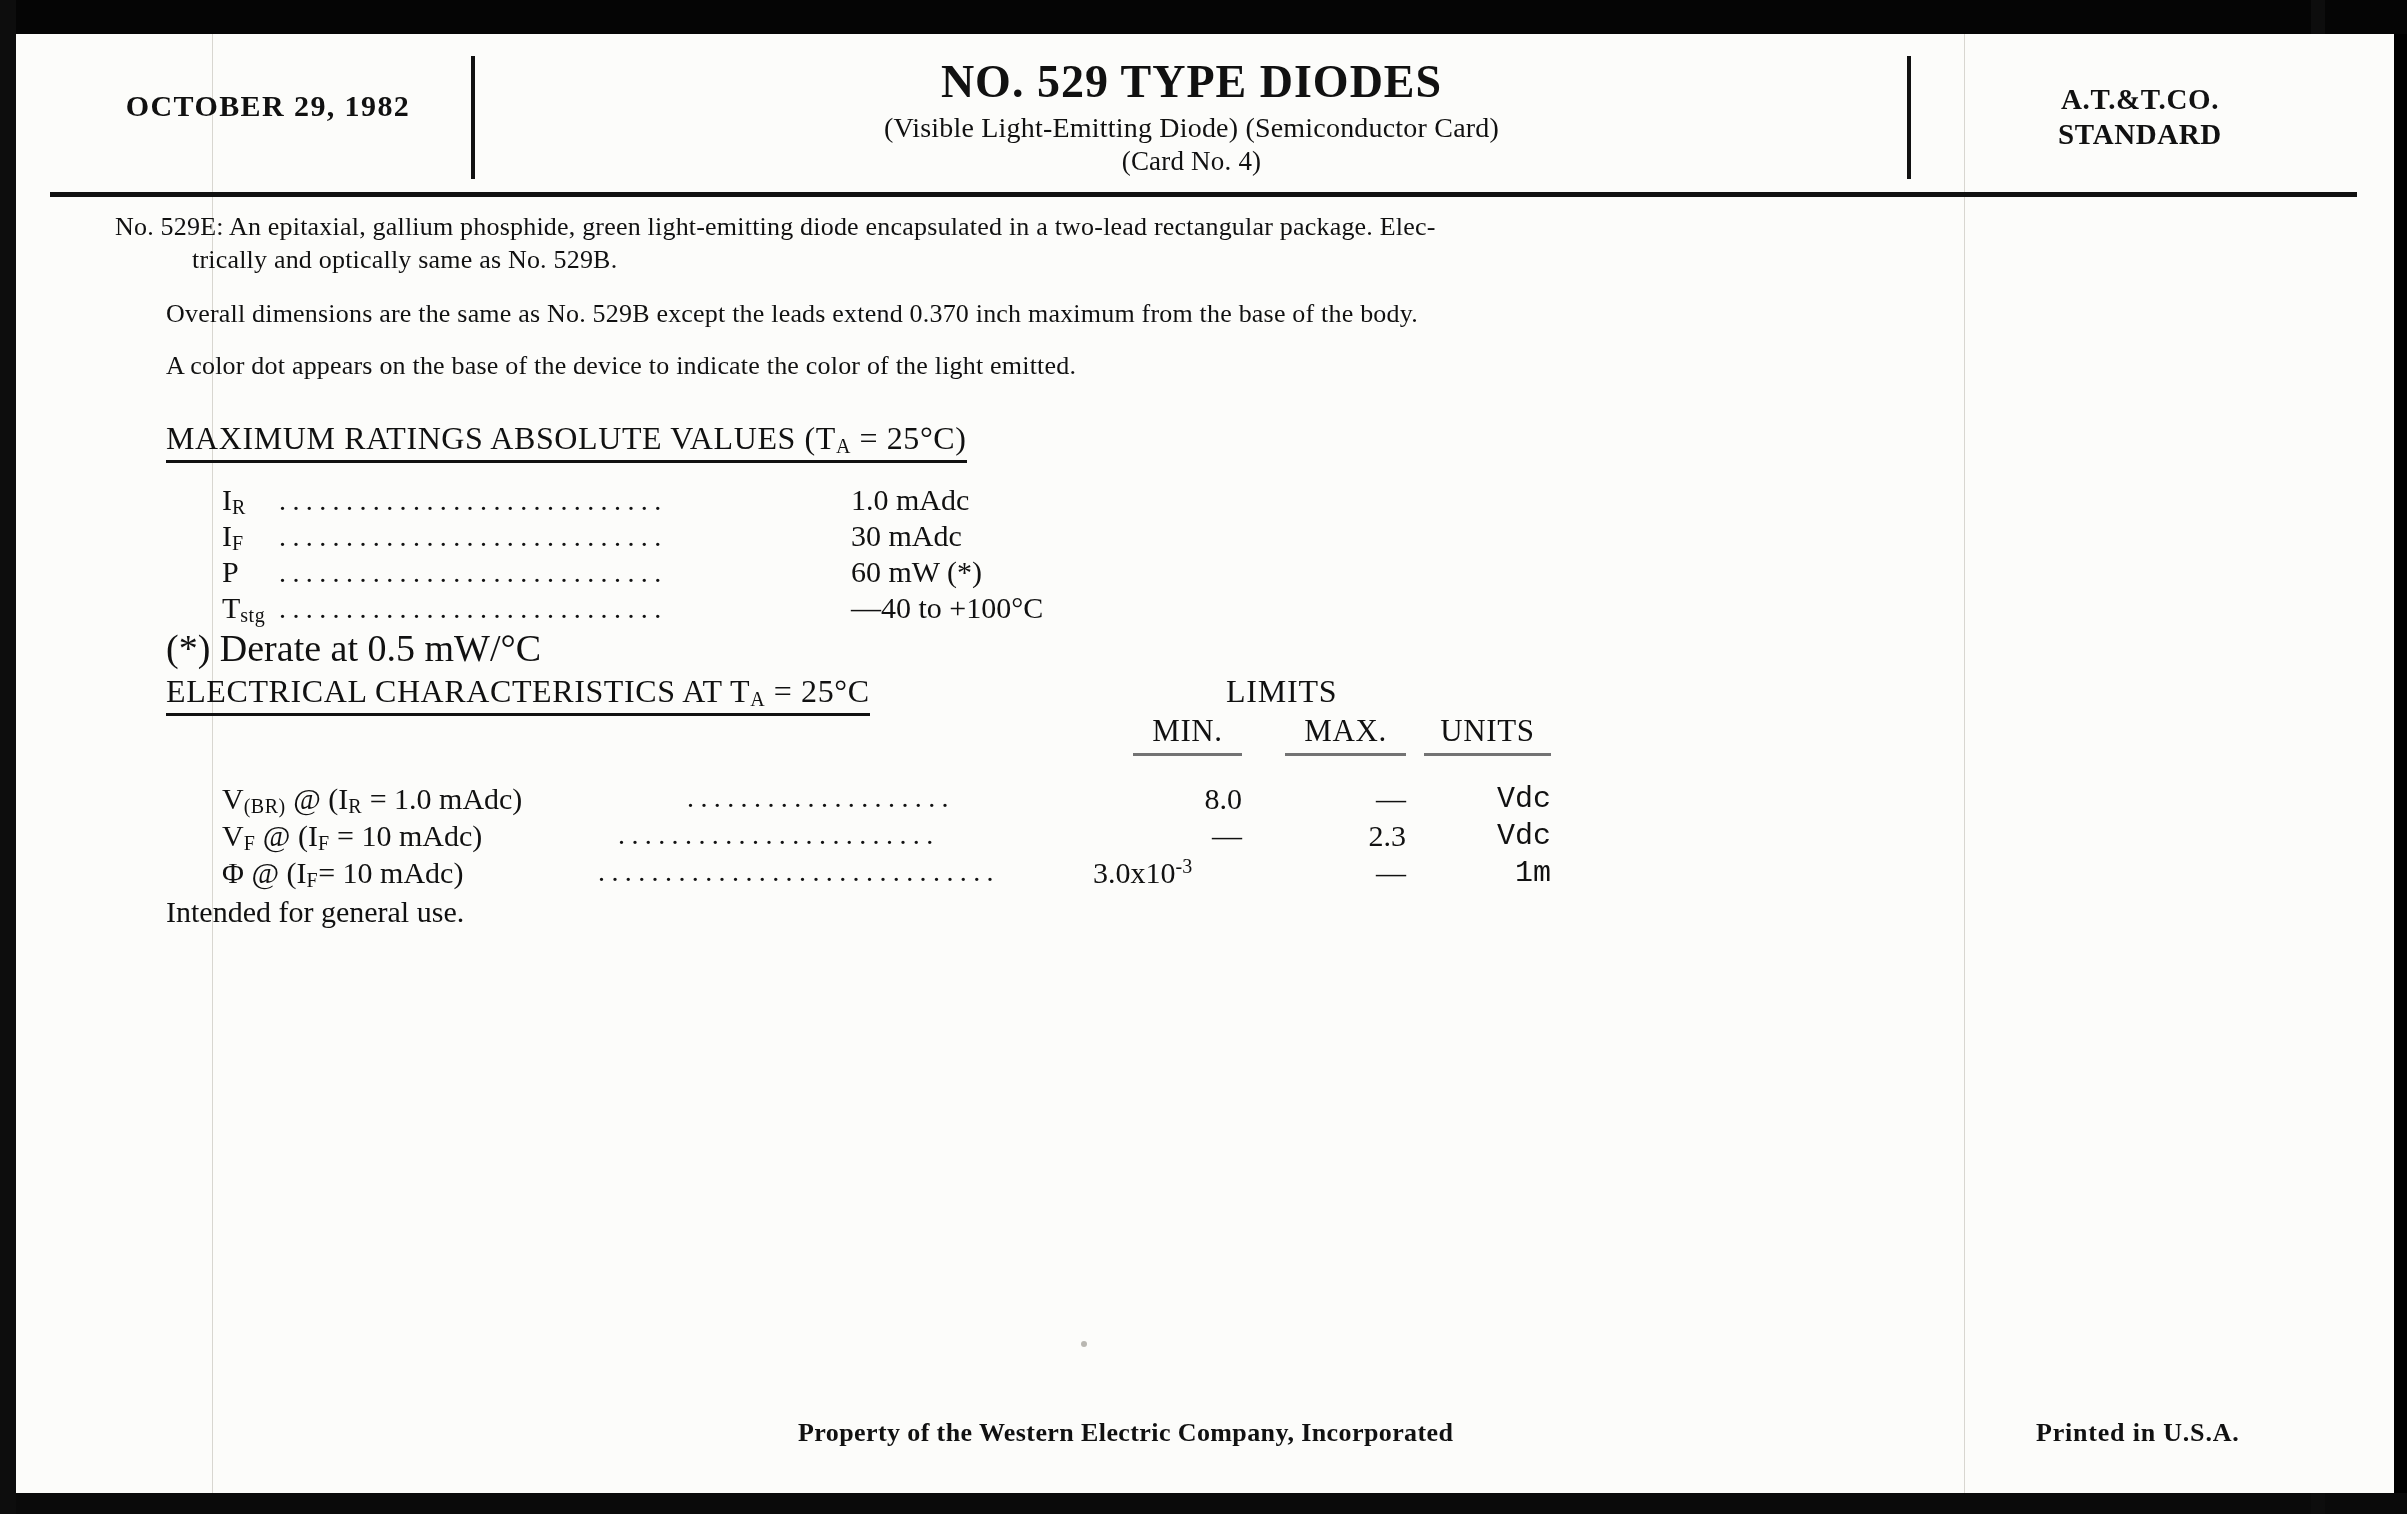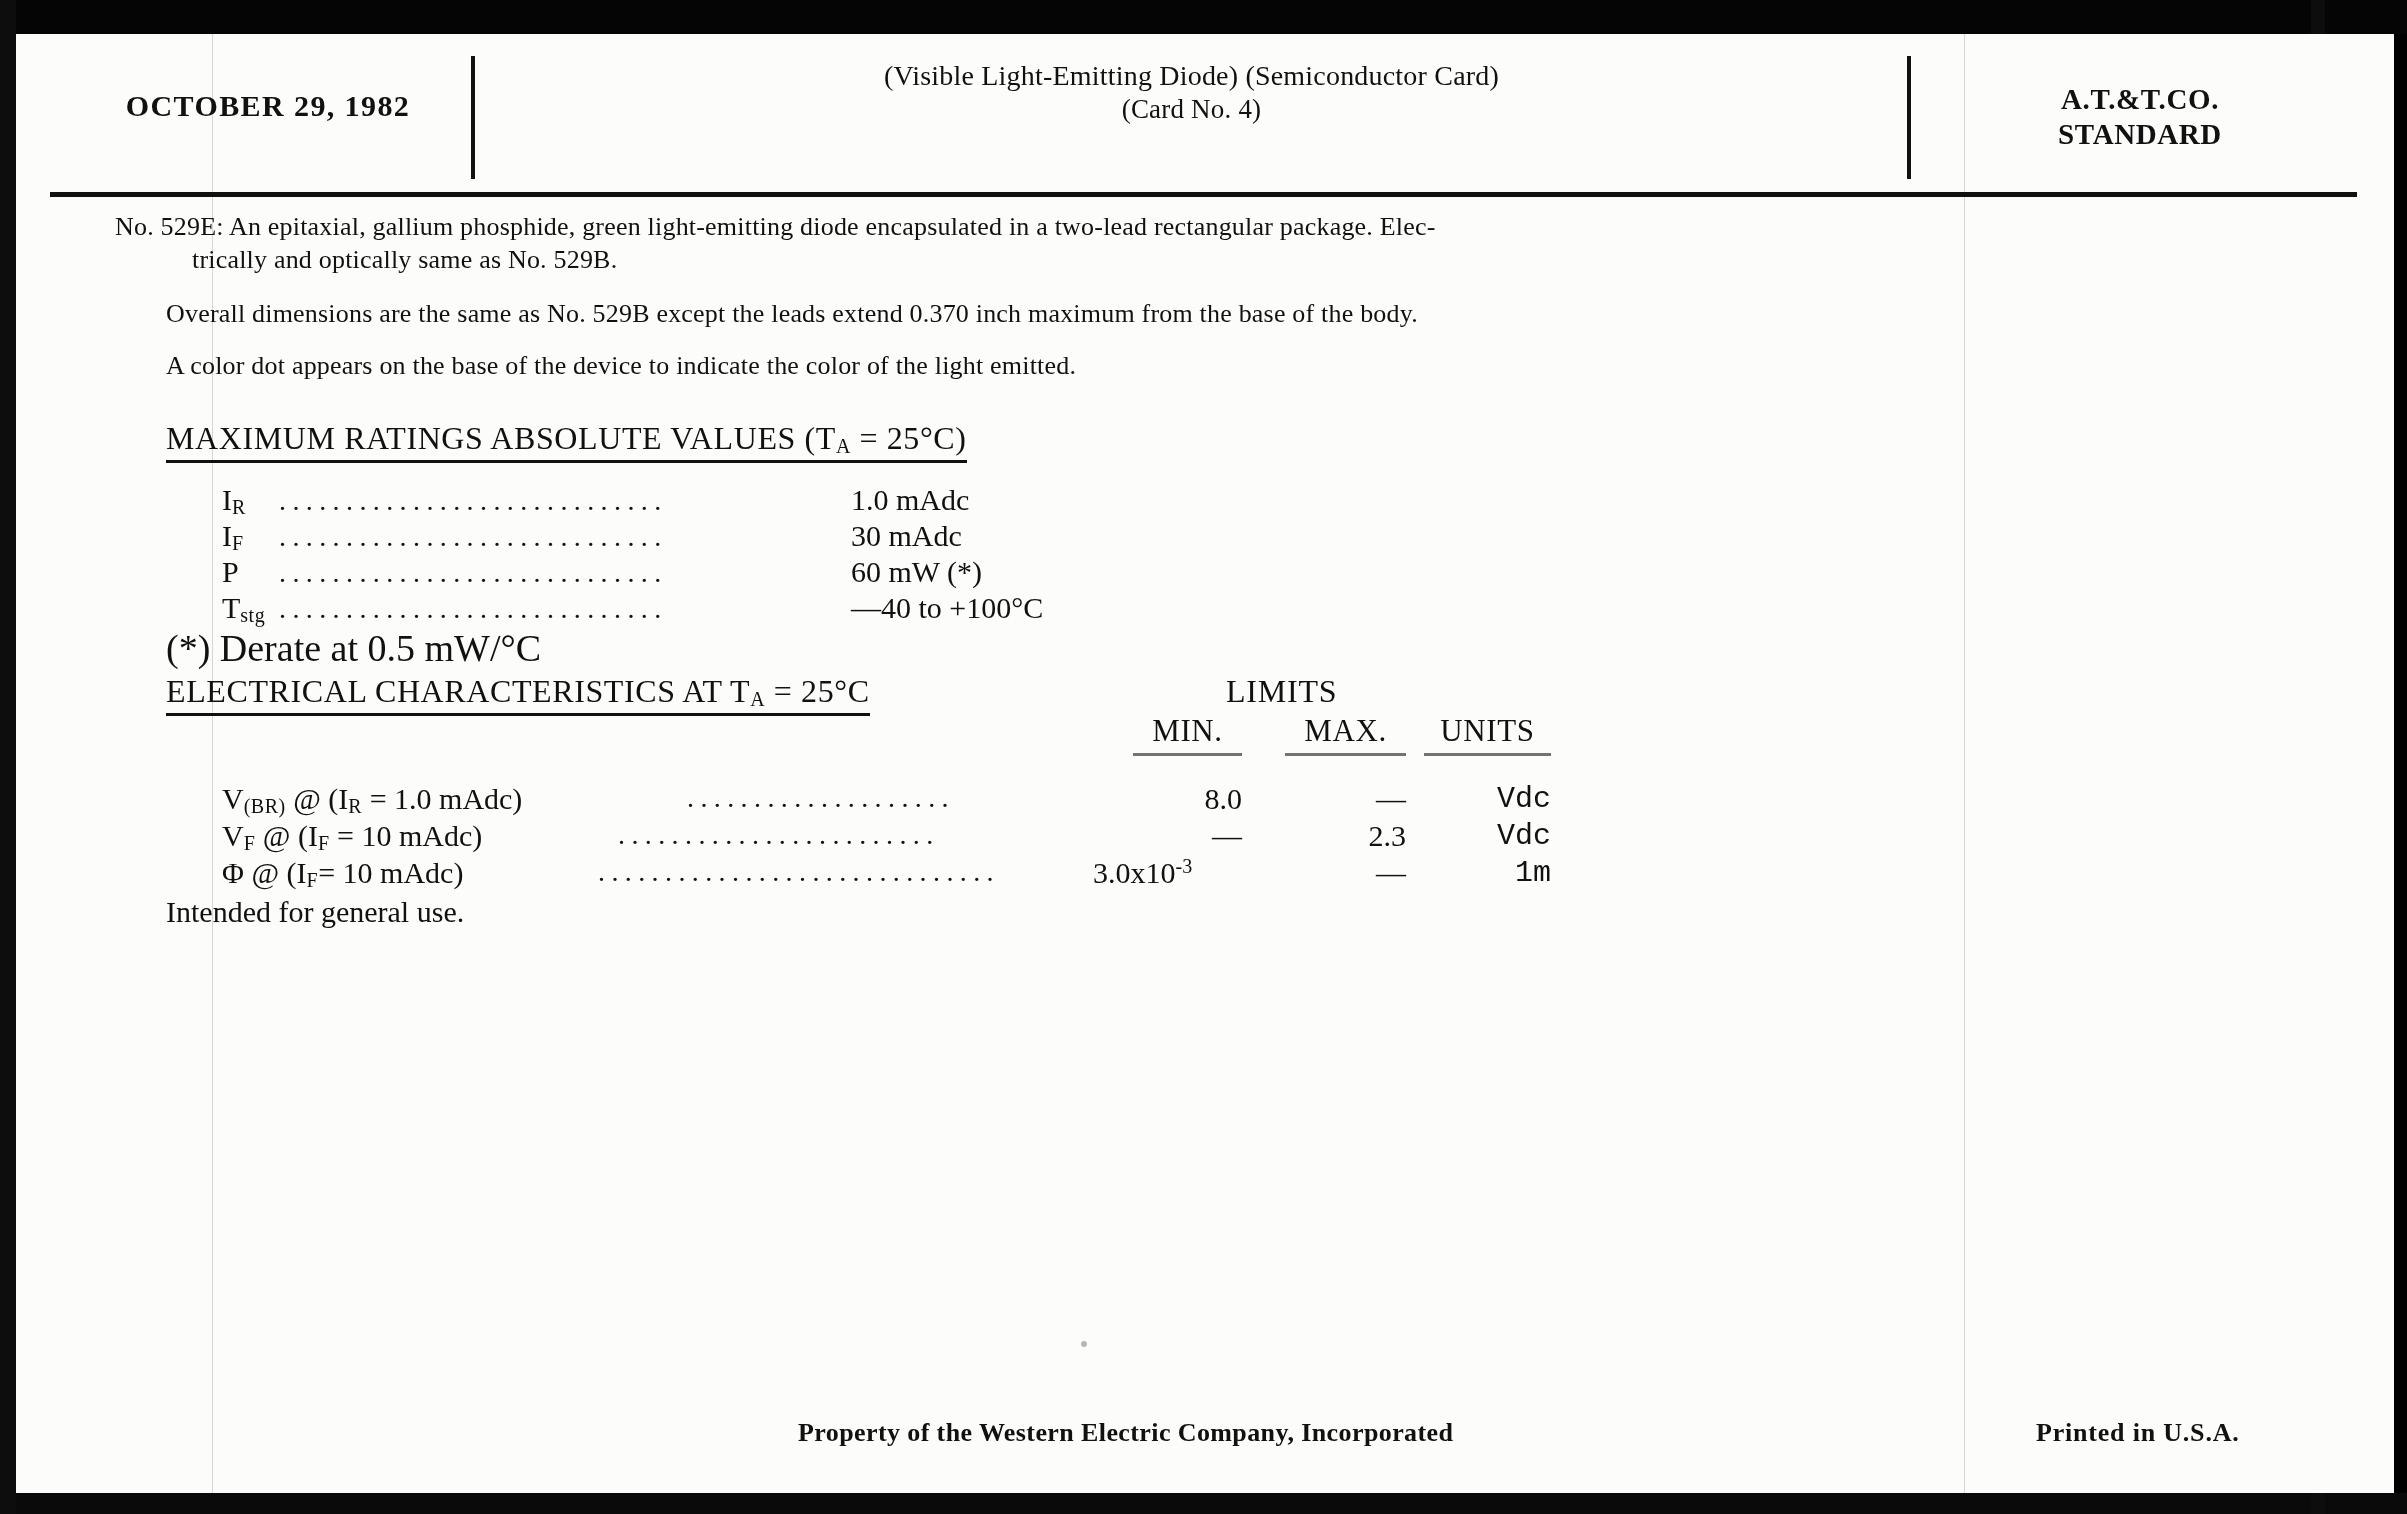--- a/index.html
+++ b/index.html
@@ -332,20 +332,21 @@
     <div class="fold f1"></div>
     <div class="fold f2"></div>
 
     <div class="header">
       <div class="rule-v left"></div>
       <div class="rule-v right"></div>
 
       <div class="hdr-date">OCTOBER 29, 1982</div>
 
       <div class="hdr-center">
+        <div class="hdr-title">NO. 529 TYPE DIODES</div>
         <div class="hdr-sub1">(Visible Light-Emitting Diode)  (Semiconductor Card)</div>
         <div class="hdr-sub2">(Card No. 4)</div>
       </div>
 
       <div class="hdr-right">
         <div>A.T.&amp;T.CO.</div>
         <div>STANDARD</div>
       </div>
 
       <div class="hdr-rule"></div>

